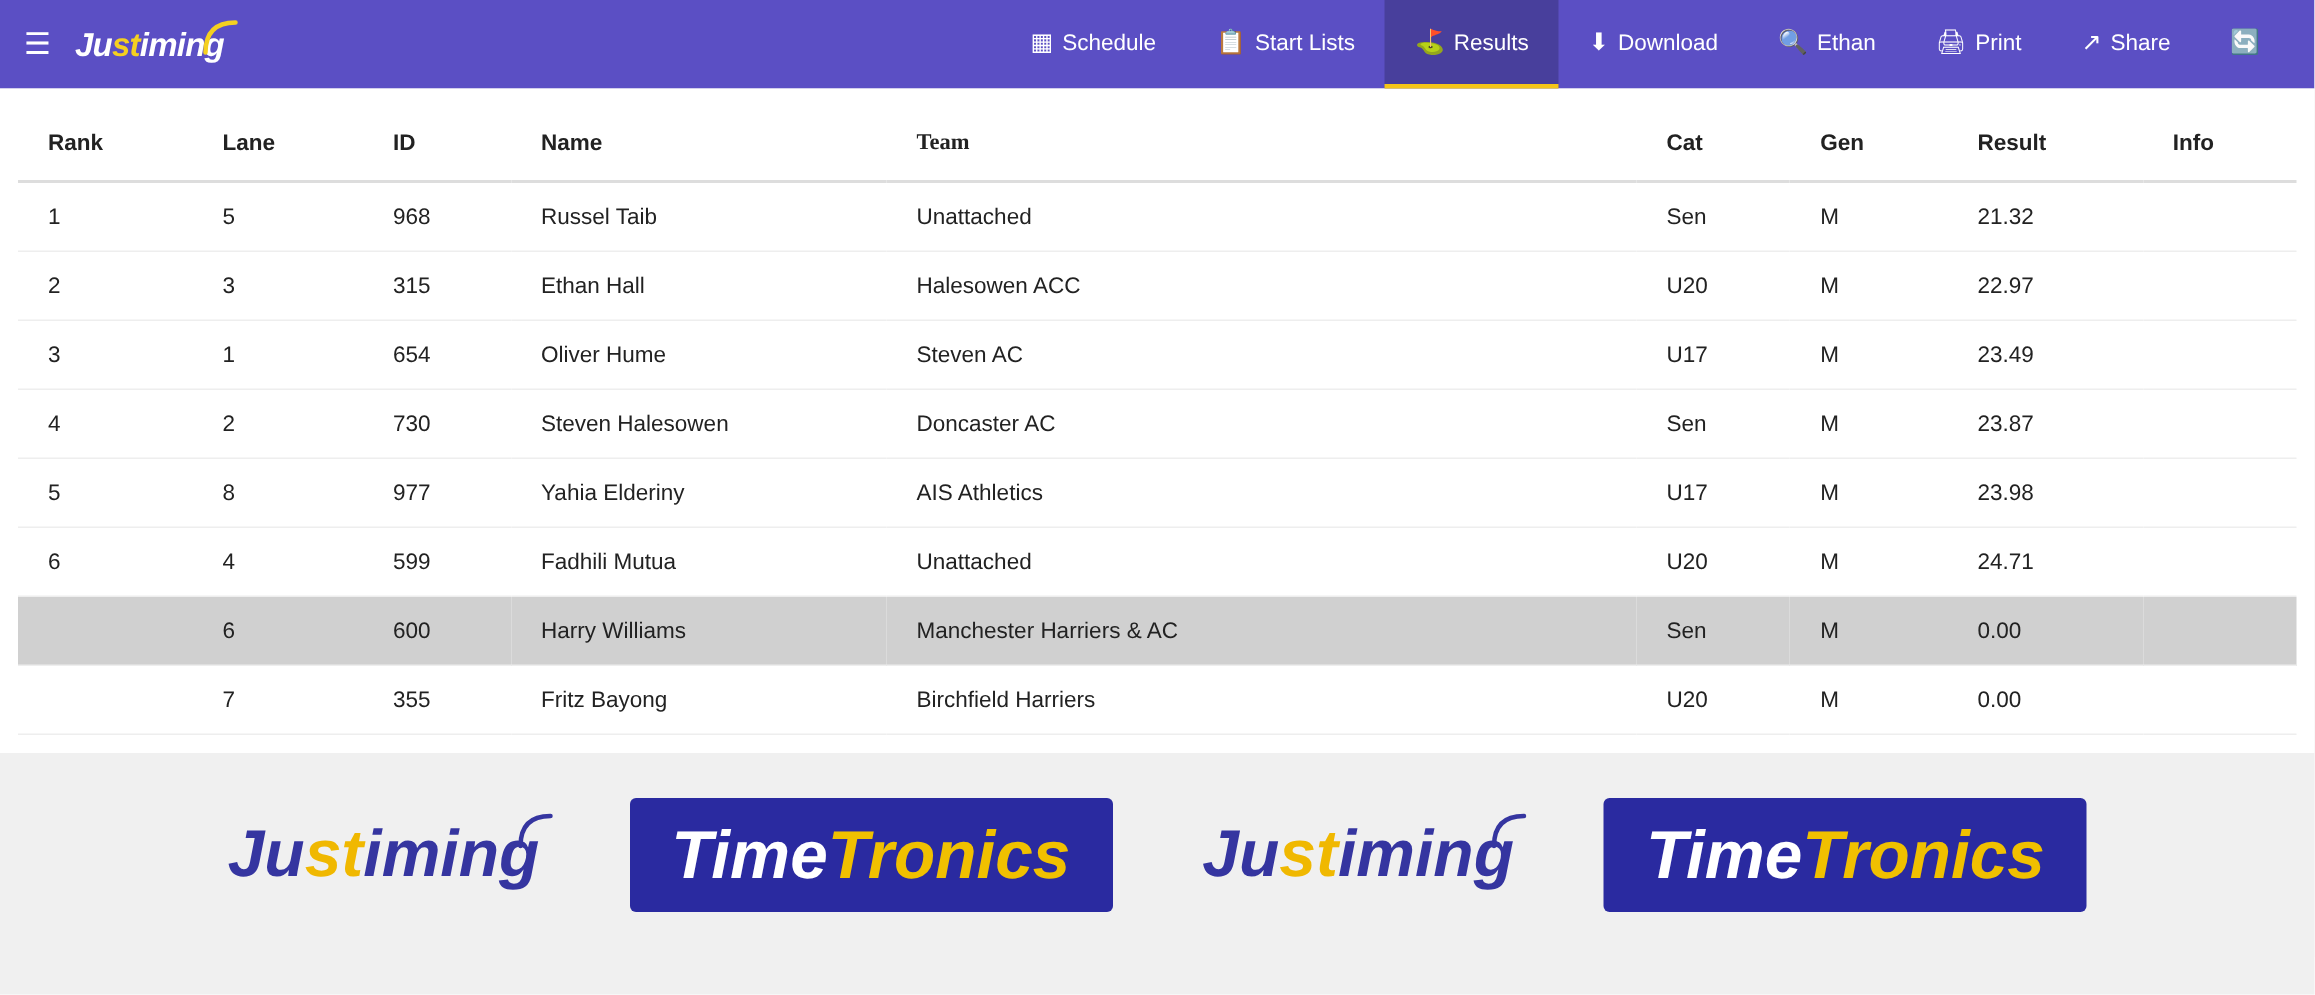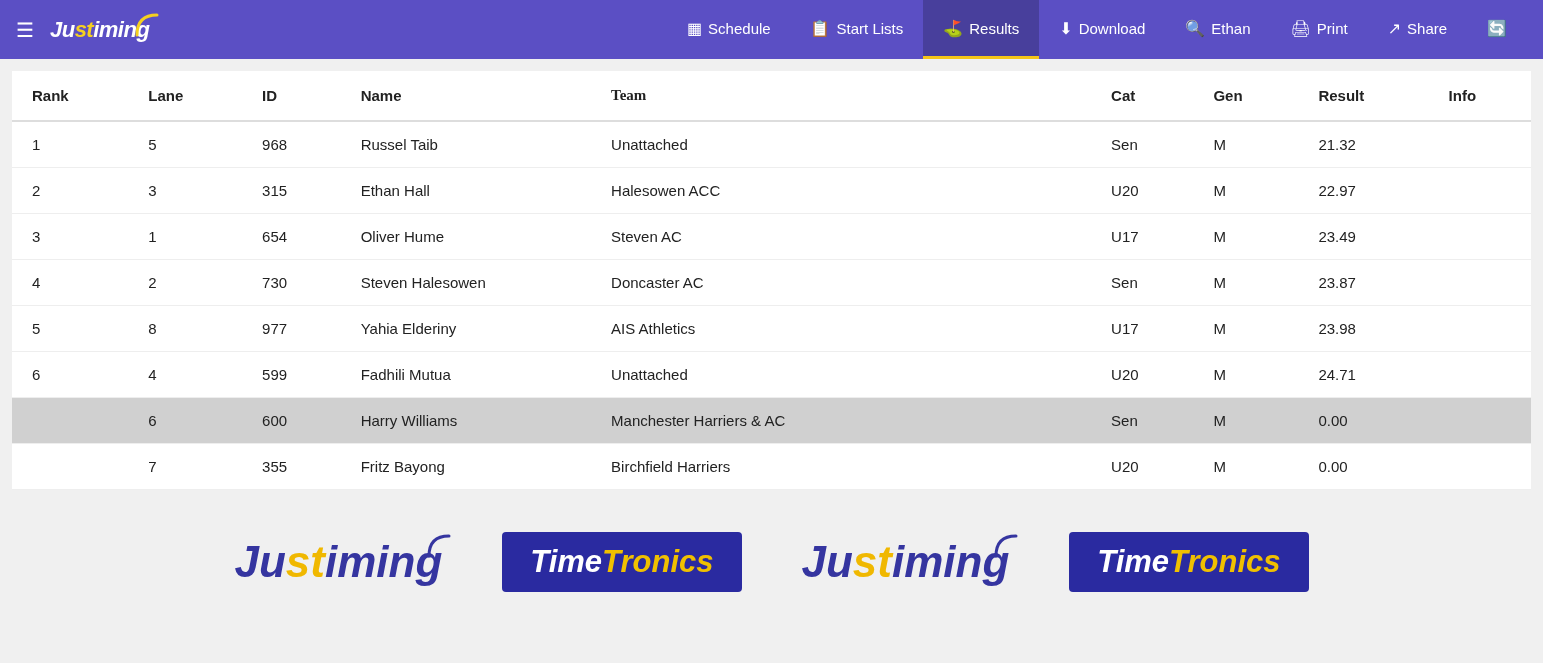--- a/index.html
+++ b/index.html
@@ -44,22 +44,22 @@
     }
     .nav-item.active {
       background: rgba(0,0,0,0.2);
       border-bottom: 3px solid #f5c518;
     }
     .nav-icon { font-size: 16px; }
 
     
     .main-content {
       background: white;
-      margin: 12px;
-      padding: 0;
+      margin: 0;
+      padding: 12px;
     }
 
     
     .results-table {
       width: 100%;
       border-collapse: collapse;
       font-size: 15px;
     }
     .results-table thead tr {
       border-bottom: 2px solid #ddd;
@@ -116,21 +116,21 @@
       color: #3535a0;
       font-family: Arial, sans-serif;
       position: relative;
       display: inline-block;
     }
     .ft-justiming .yellow { color: #f0b800; }
 
     .ft-timetronics {
       background: #2a2aa0;
       color: white;
-      font-size: 31px;
+      font-size: 45px;
       font-weight: 900;
       font-style: italic;
       padding: 12px 28px;
       border-radius: 4px;
       font-family: Arial, sans-serif;
     }
     .ft-timetronics .yellow { color: #f0c000; }
   </style>
 </head>
 <body>

